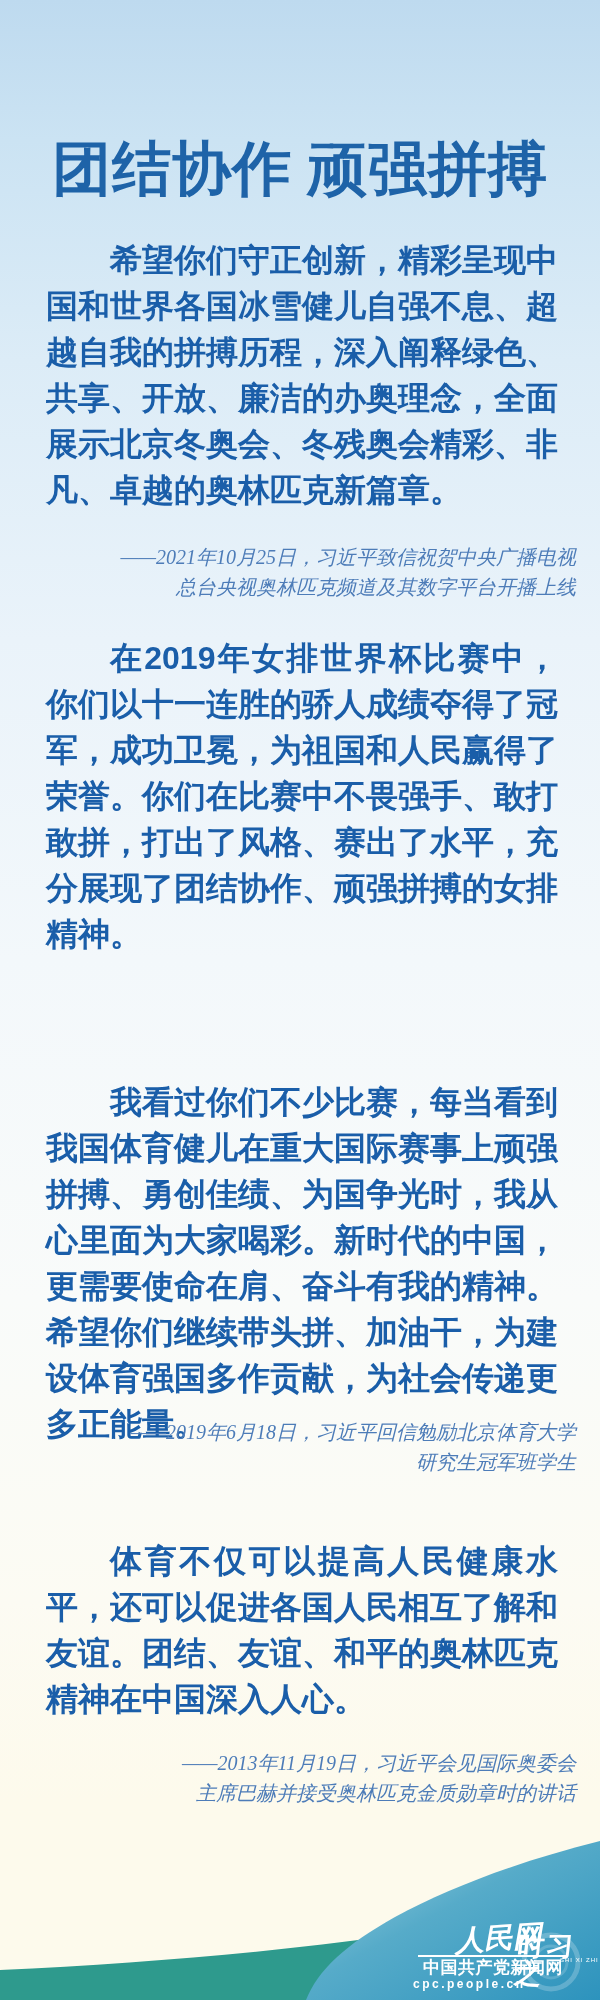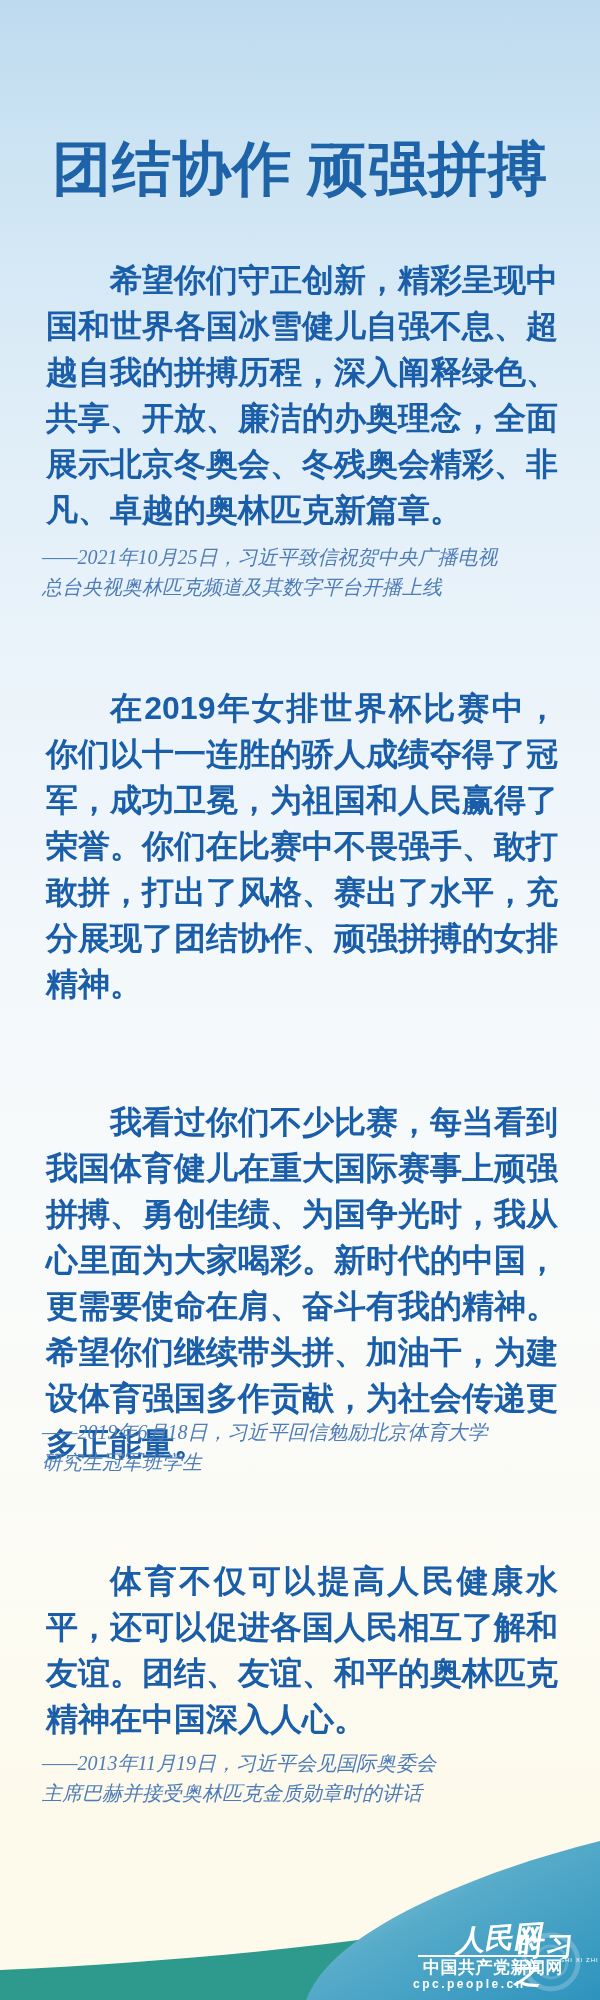--- a/index.html
+++ b/index.html
@@ -33,34 +33,34 @@
   }
   .para{
     position:absolute;
     left:46px; width:512px;
     font-size:32px;
     line-height:46px;
     font-weight:600;
     color:#1a5ea9;
     text-align:justify;
     text-indent:64px;
-    margin-top:20px;
   }
   .p0{top:237px}
-  .p1{top:665px}
+  .p1{top:635px}
   .p2{top:1079px}
   .p3{top:1538px}
   .attr{
     position:absolute;
-    left:42px; width:546px;
+    left:30px; width:546px;
     font-family:"Liberation Serif", serif;
     font-style:italic;
     font-size:20px;
     line-height:30px;
     color:#4d7cb8;
+    text-align:right;
   }
   .a0{top:542px}
   .a1{top:951px}
   .a2{top:1417px}
   .a3{top:1748px}
   .footer{
     position:absolute;
     left:0; bottom:0;
     width:600px; height:175px;
   }

